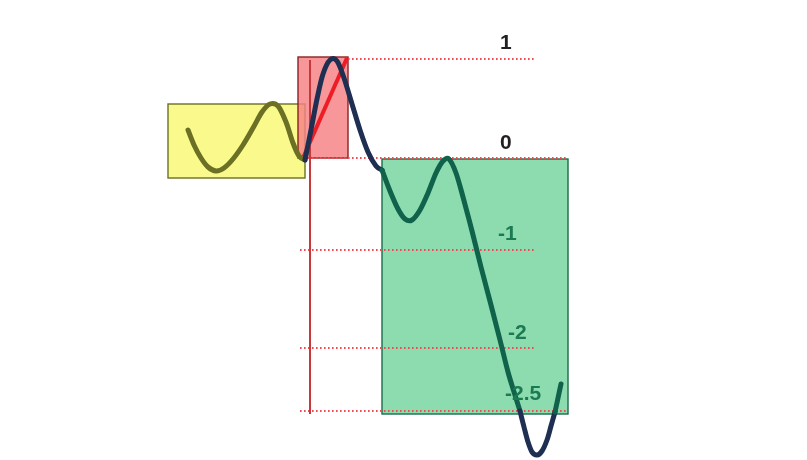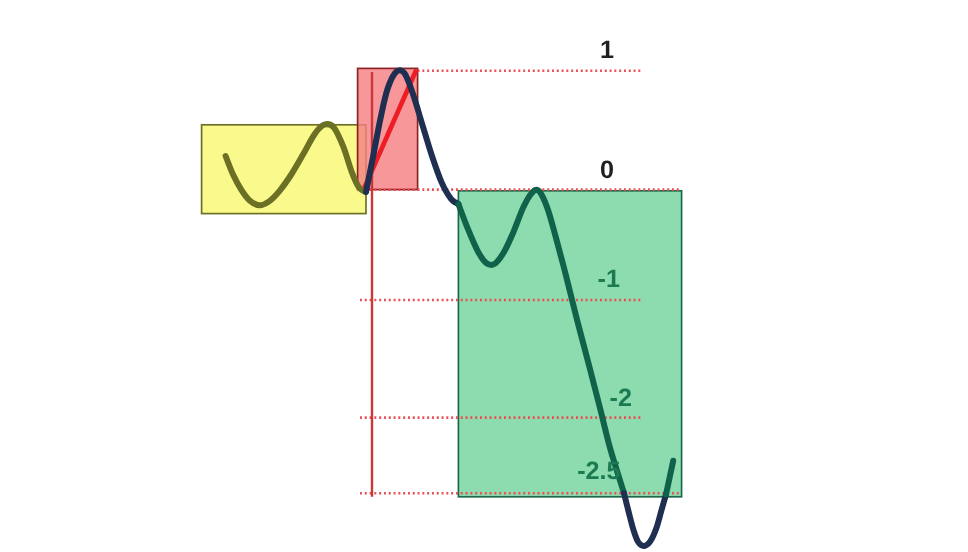--- a/index.html
+++ b/index.html
@@ -37,21 +37,21 @@
   .axis-label.dark {
     color: #231f20;
   }
   .axis-label.teal {
     color: #1b7a51;
   }
   #label-one   { left: 500px; top: 31px; }
   #label-zero  { left: 500px; top: 131px; }
   #label-neg1  { left: 498px; top: 222px; }
   #label-neg2  { left: 508px; top: 321px; }
-  #label-neg25 { left: 481px; top: 382px; }
+  #label-neg25 { left: 505px; top: 382px; }
 </style>
 </head>
 <body>
 
 <div id="canvas">
 
   <svg id="plot-svg" viewBox="0 0 807 460" xmlns="http://www.w3.org/2000/svg">
     <g id="region-layer">
         <rect x="168" y="104" width="137" height="74" fill="#fafa8c" fill-opacity="1" stroke="#6b7024" stroke-width="1.4"></rect>
         <rect x="298" y="57" width="50" height="101" fill="#f58084" fill-opacity="0.82" stroke="#8b2224" stroke-width="1.4"></rect>

